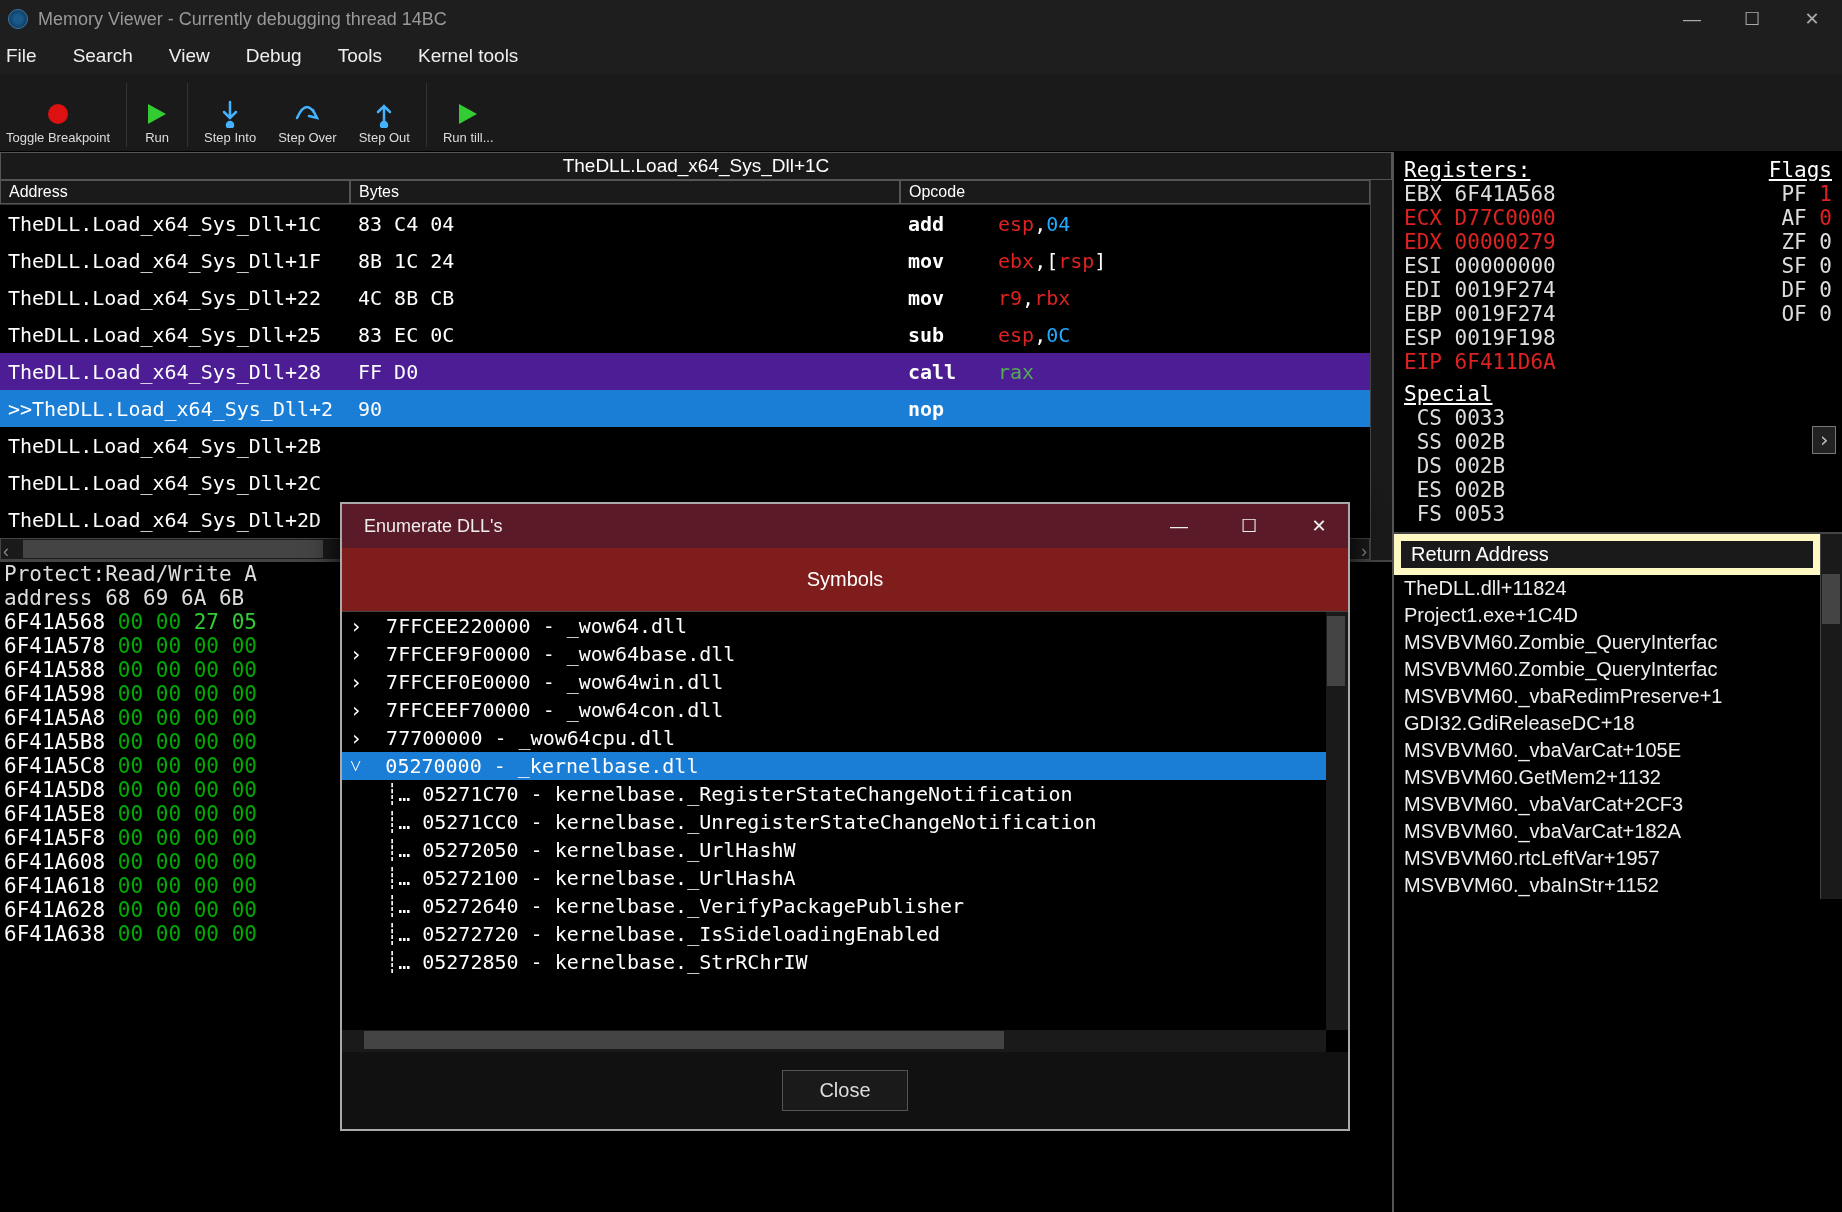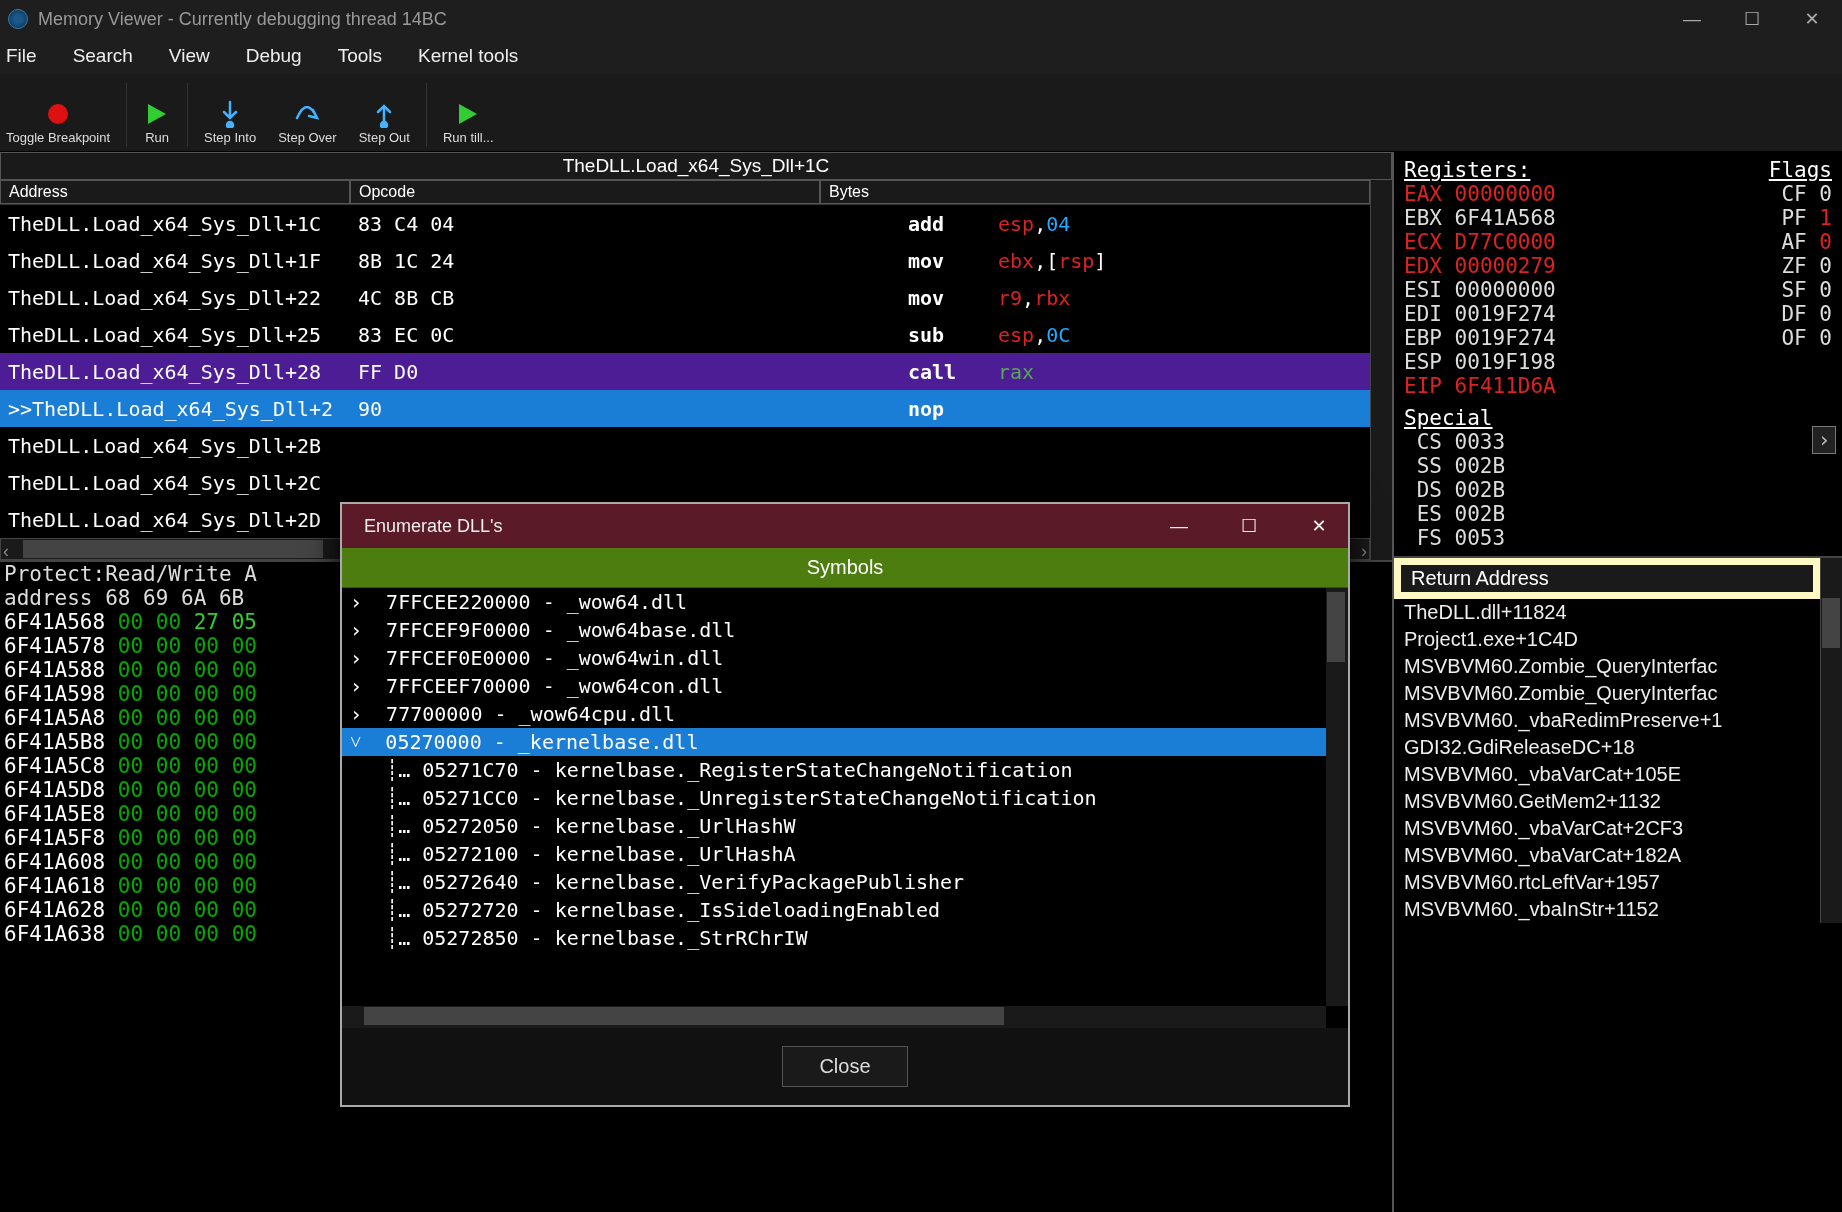--- a/index.html
+++ b/index.html
@@ -55,21 +55,21 @@
 .reg-nav { position: absolute; right: 6px; top: 274px; width: 24px; height: 28px; border: 1px solid #777; background: #222; color: #bbb; display: flex; align-items: center; justify-content: center; }
 
 .stack { background: #000; flex: 1; border-top: 2px solid #444; overflow: hidden; }
 .stack-header { background: #1a1a1a; border: 7px solid #fef9c3; padding: 2px 10px; font-size: 20px; }
 .stack-row { padding: 2px 10px; font-size: 20px; color: #eee; }
 
 .dialog { position: absolute; left: 340px; top: 502px; width: 1010px; background: #111; border: 2px solid #aaa; box-shadow: 0 0 30px #000; }
 .dlg-title { height: 44px; background: #5a1a28; display: flex; align-items: center; padding-left: 10px; color: #eee; gap: 12px; }
 .dlg-title .spacer { flex: 1; }
 .dlg-title .dbtn { width: 58px; height: 44px; display: flex; align-items: center; justify-content: center; cursor: pointer; }
-.dlg-sub { text-align: center; padding: 8px; background: #4d7c0f; font-size: 20px; border-bottom: 1px solid #444; }
+.dlg-sub { text-align: center; padding: 20px; background: #7f1d1d; font-size: 20px; border-bottom: 1px solid #444; }
 .dlg-tree { background: #000; font-family: Consolas, monospace; font-size: 20px; height: 440px; overflow: hidden; position: relative; }
 .dlg-tree .trow { padding: 2px 8px; white-space: pre; }
 .dlg-tree .trow.sel { background: #1a7dd6; color: #fff; }
 .dlg-footer { padding: 18px; text-align: center; background: #111; }
 .dlg-footer button { background: #1a1a1a; color: #ddd; border: 1px solid #555; padding: 8px 36px; font-size: 20px; cursor: pointer; }
 .dlg-scroll-v { position: absolute; right: 0; top: 0; bottom: 22px; width: 22px; background: #1a1a1a; }
 .dlg-scroll-v .thumb { position: absolute; width: 18px; left: 1px; background: #444; }
 .dlg-scroll-h { position: absolute; left: 0; right: 22px; bottom: 0; height: 22px; background: #1a1a1a; }
 .dlg-scroll-h .thumb { position: absolute; height: 18px; top: 1px; background: #444; }
 .arrow-svg { stroke: #44b3ff; fill: none; stroke-width: 2.5; }
@@ -146,22 +146,22 @@
 </div>
 
 <div class="main">
   <div class="left-col">
 
     <div class="disasm-title">TheDLL.Load_x64_Sys_Dll+1C</div>
     <div style="display:flex">
       <div style="flex:1">
         <div class="disasm-header">
           <div class="col col-addr">Address</div>
+          <div class="col col-bytes">Bytes</div>
           <div class="col col-opc">Opcode</div>
-          <div class="col col-bytes">Bytes</div>
         </div>
         <div class="disasm-rows" id="disasm-rows">
             <div class="disasm-row ">
               <div class="col col-addr">TheDLL.Load_x64_Sys_Dll+1C</div>
               <div class="col col-bytes">83 C4 04</div>
               <div class="col col-opc"><span class="op-mnem">add</span><span class="op-reg">esp</span><span>,</span><span class="op-imm">04</span></div>
             </div>
             <div class="disasm-row ">
               <div class="col col-addr">TheDLL.Load_x64_Sys_Dll+1F</div>
               <div class="col col-bytes">8B 1C 24</div>
@@ -234,24 +234,20 @@
     </div>
   </div>
 
   <div class="right-col">
     <div class="regs" style="position:relative">
       <div style="display:flex;justify-content:space-between">
         <span class="regs-title">Registers:</span>
         <span class="regs-title">Flags</span>
       </div>
       <div id="reg-lines">
-          <div class="reg-pair">
-            <span><span class="reg-red">EAX</span> <span class="reg-red">00000000</span></span>
-            <span><span class="reg-white">CF</span> <span class="reg-white">0</span></span>
-          </div>
           <div class="reg-pair">
             <span><span class="reg-white">EBX</span> <span class="reg-white">6F41A568</span></span>
             <span><span class="reg-white">PF</span> <span class="reg-red">1</span></span>
           </div>
           <div class="reg-pair">
             <span><span class="reg-red">ECX</span> <span class="reg-red">D77C0000</span></span>
             <span><span class="reg-white">AF</span> <span class="reg-red">0</span></span>
           </div>
           <div class="reg-pair">
             <span><span class="reg-red">EDX</span> <span class="reg-red">00000279</span></span>

